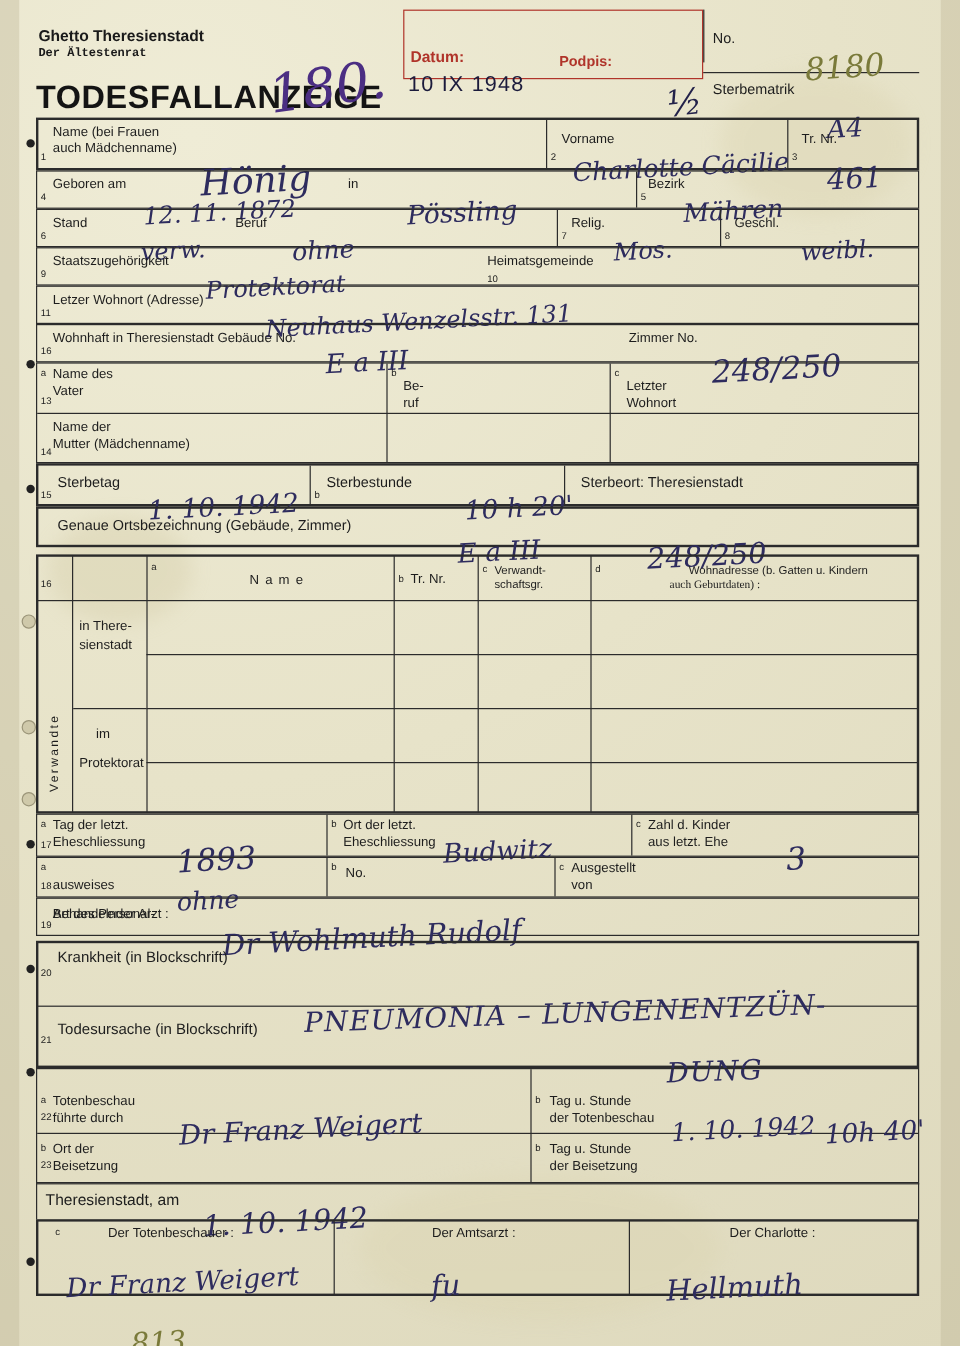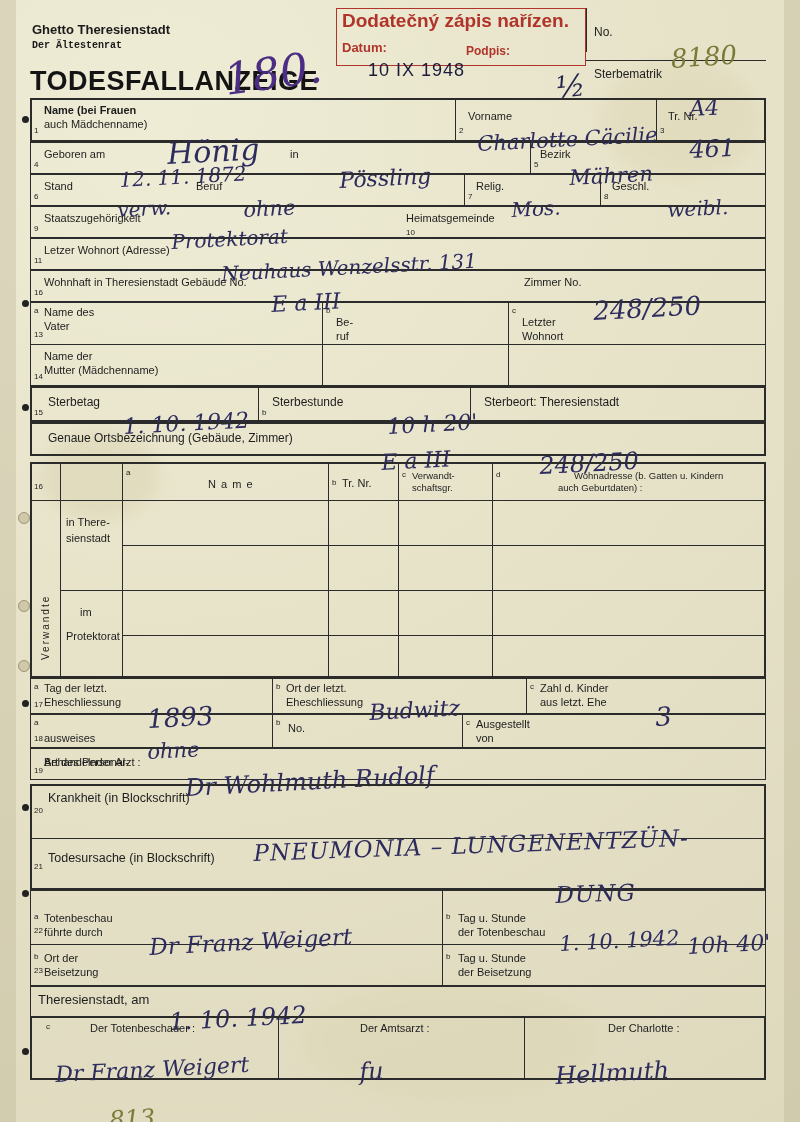--- a/index.html
+++ b/index.html
@@ -78,38 +78,37 @@
   <div class="holeL" style="left:18px;top:512px;"></div>
   <div class="holeL" style="left:18px;top:600px;"></div>
   <div class="holeL" style="left:18px;top:660px;"></div>
 
   <div class="ghetto" style="left:32px;top:22px;">Ghetto Theresienstadt</div>
   <div class="ghetto2" style="left:32px;top:40px;font-family:Liberation Mono, monospace;">Der Ältestenrat</div>
 
   <div class="title" style="left:30px;top:66px;">TODESFALLANZEIGE</div>
 
   <div class="bx" style="left:336px;top:8px;width:250px;height:58px;border:1px solid #b0342a;"></div>
-  <div class="stamp" style="left:342px;top:10px;font-size:19px;">Dodatečný zápis nařízen.</div>
   <div class="stamp" style="left:342px;top:40px;font-size:13px;">Datum:</div>
   <div class="stamp" style="left:466px;top:44px;font-size:12px;">Podpis:</div>
-  <div style="position:absolute;left:340px;top:60px;font-size:18px;color:#1b1b3c;font-family:'Liberation Sans',sans-serif;letter-spacing:1px;margin-left:28px;">10 IX 1948</div>
+  <div style="position:absolute;left:340px;top:60px;font-size:18px;color:#1b1b3c;font-family:'Liberation Sans',sans-serif;letter-spacing:1px;">10 IX 1948</div>
 
   <div class="bx" style="left:586px;top:8px;width:180px;height:44px;border:none;border-left:1px solid #2b2b2b;"></div>
   <div class="lbl" style="left:594px;top:26px;font-size:12px;">No.</div>
   <div class="h" style="left:586px;top:60px;width:180px;"></div>
   <div class="lbl" style="left:594px;top:68px;font-size:12px;">Sterbematrik</div>
 
   <div class="hand purple xl" style="left:228px;top:54px;font-size:44px;transform:rotate(-8deg);">180.</div>
   <div class="hand" style="left:672px;top:44px;font-size:26px;color:#7a7a3a;transform:rotate(-4deg);">8180</div>
   <div class="hand" style="left:690px;top:96px;font-size:22px;">A4</div>
   <div class="hand blk" style="left:558px;top:70px;font-size:30px;transform:rotate(-6deg);">½</div>
 
   <div class="bx" style="left:30px;top:98px;width:736px;height:44px;border-width:2px;"></div>
   <div class="num" style="left:34px;top:126px;">1</div>
-  <div class="lbl" style="left:44px;top:104px;font-weight:bold;">Name (bei Frauen</div>
+  <div class="lbl" style="left:44px;top:104px;">Name (bei Frauen</div>
   <div class="lbl" style="left:44px;top:118px;">auch Mädchenname)</div>
   <div class="v" style="left:455px;top:99px;height:42px;"></div>
   <div class="num" style="left:459px;top:126px;">2</div>
   <div class="lbl" style="left:468px;top:110px;">Vorname</div>
   <div class="v" style="left:656px;top:99px;height:42px;"></div>
   <div class="num" style="left:660px;top:126px;">3</div>
   <div class="lbl" style="left:668px;top:110px;">Tr. Nr.</div>
   <div class="hand big" style="left:168px;top:136px;">Hönig</div>
   <div class="hand" style="left:478px;top:132px;font-size:21px;">Charlotte Cäcilie</div>
   <div class="hand" style="left:690px;top:136px;font-size:24px;">461</div>
@@ -209,21 +208,21 @@
   <div class="num" style="left:34px;top:482px;">16</div>
   <div class="num" style="left:126px;top:468px;">a</div>
   <div class="lbl" style="left:208px;top:478px;font-size:11px;letter-spacing:1px;">N a m e</div>
   <div class="num" style="left:332px;top:478px;">b</div>
   <div class="lbl" style="left:342px;top:477px;">Tr. Nr.</div>
   <div class="num" style="left:402px;top:470px;">c</div>
   <div class="lbl sm" style="left:412px;top:470px;">Verwandt-</div>
   <div class="lbl sm" style="left:412px;top:482px;">schaftsgr.</div>
   <div class="num" style="left:496px;top:470px;">d</div>
   <div class="lbl sm" style="left:530px;top:470px;margin-left:44px;">Wohnadresse (b. Gatten u. Kindern</div>
-  <div class="lbl sm" style="left:558px;top:482px;">auch Geburtdaten) :</div>
+  <div class="lbl sm" style="left:558px;top:482px;font-family:Liberation Serif, serif;">auch Geburtdaten) :</div>
 
   <div class="h" style="left:122px;top:545px;width:643px;"></div>
   <div class="h" style="left:122px;top:590px;width:643px;"></div>
   <div class="h" style="left:122px;top:635px;width:643px;"></div>
   <div class="h" style="left:61px;top:590px;width:61px;"></div>
 
   <div class="vert" style="left:40px;top:560px;height:100px;">Verwandte</div>
   <div class="lbl" style="left:66px;top:516px;">in There-</div>
   <div class="lbl" style="left:66px;top:532px;">sienstadt</div>
   <div class="lbl" style="left:80px;top:606px;">im</div>

